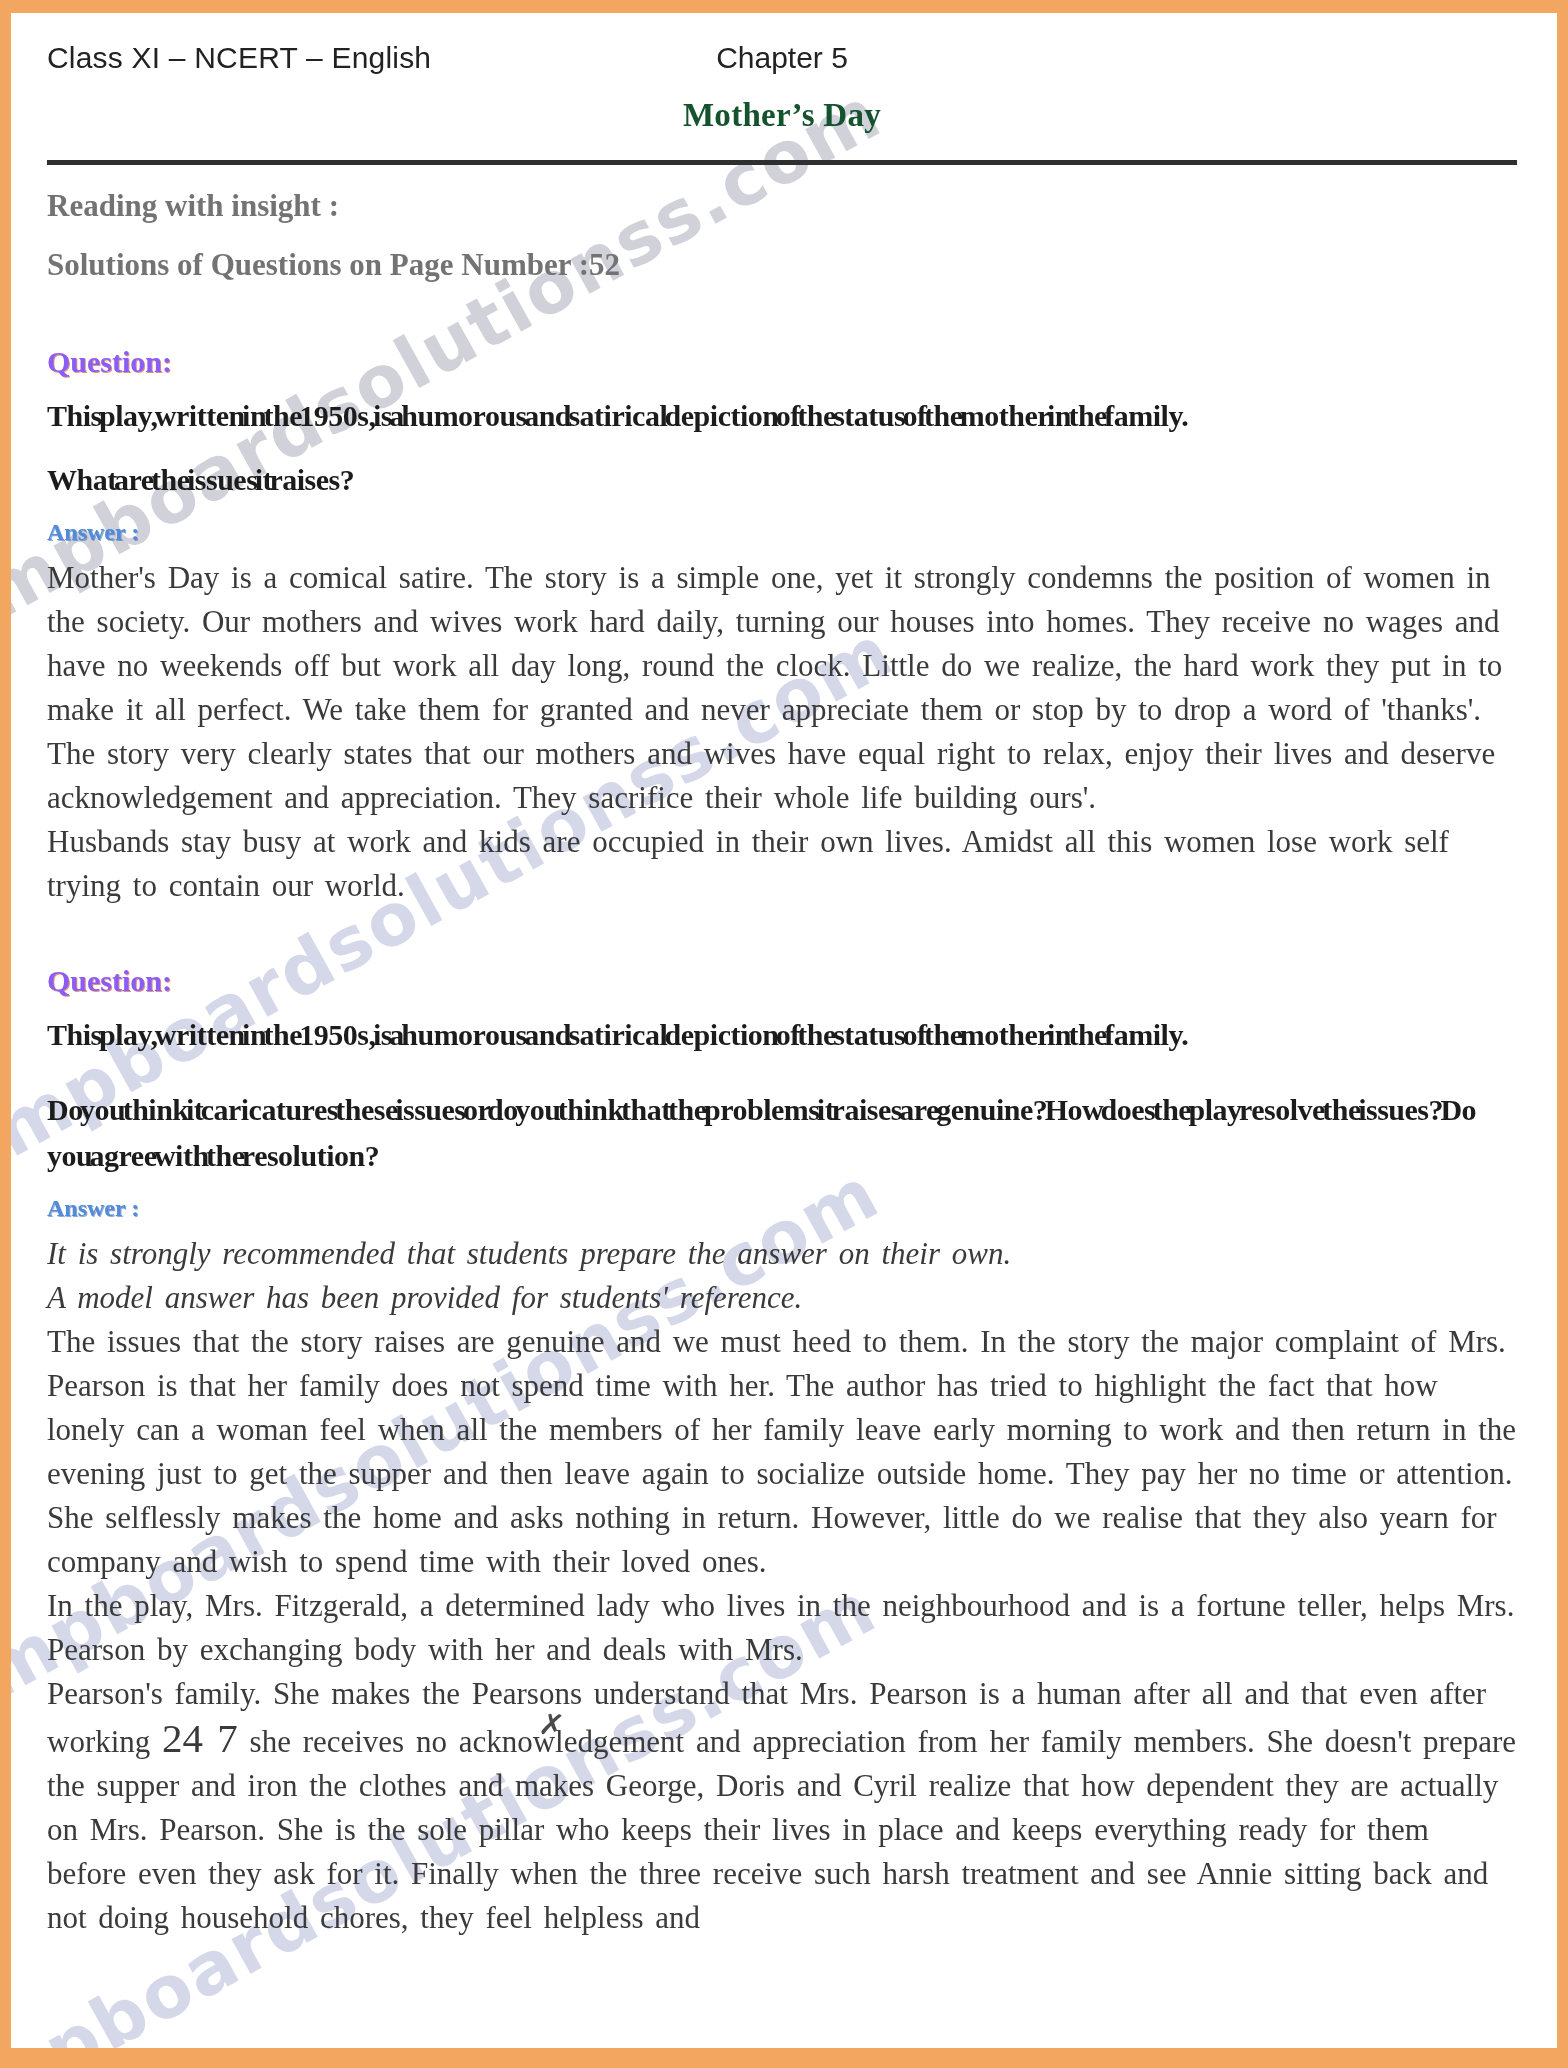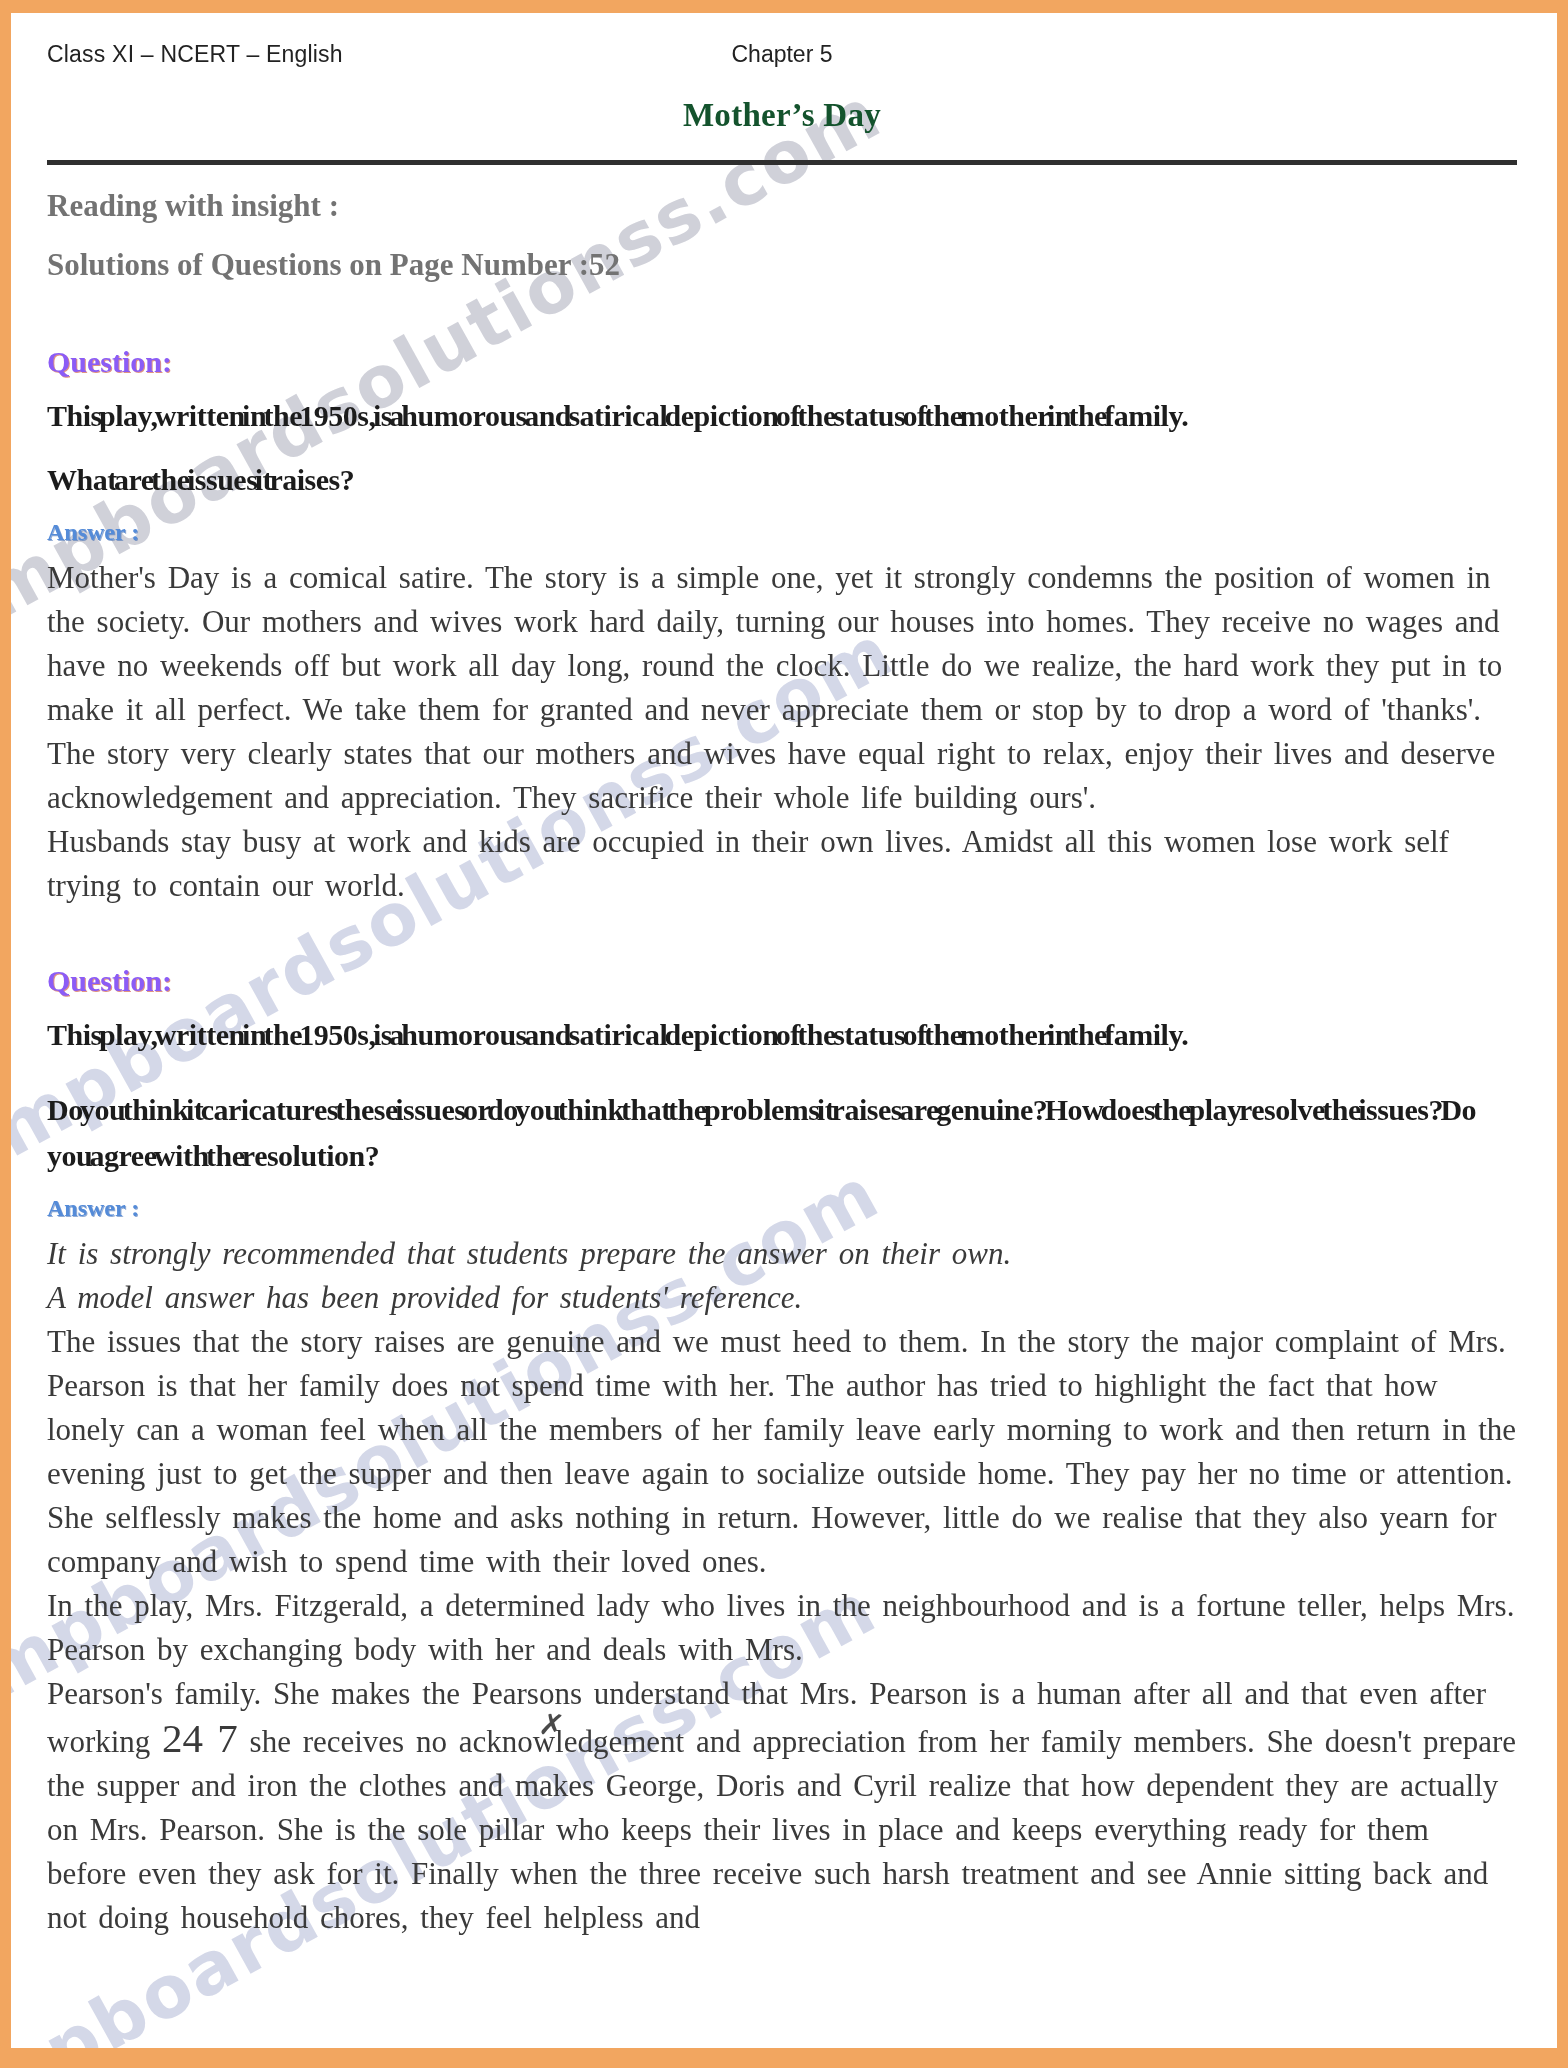--- a/index.html
+++ b/index.html
@@ -23,21 +23,21 @@
     padding: 0 40px 0 36px;
     z-index: 2;
   }
 
   
   .hrow {
     position: relative;
     margin-top: 28px;
     height: 36px;
     font-family: "Liberation Sans", sans-serif;
-    font-size: 23px;
+    font-size: 30px;
     color: #222;
   }
   .hrow .course { position: absolute; left: 0; top: 0; letter-spacing: 0.2px; }
   .hrow .chapter { position: absolute; left: 50%; transform: translateX(-50%); top: 0; }
 
   .title {
     margin-top: 20px;
     text-align: center;
     font-size: 33px;
     font-weight: bold;

